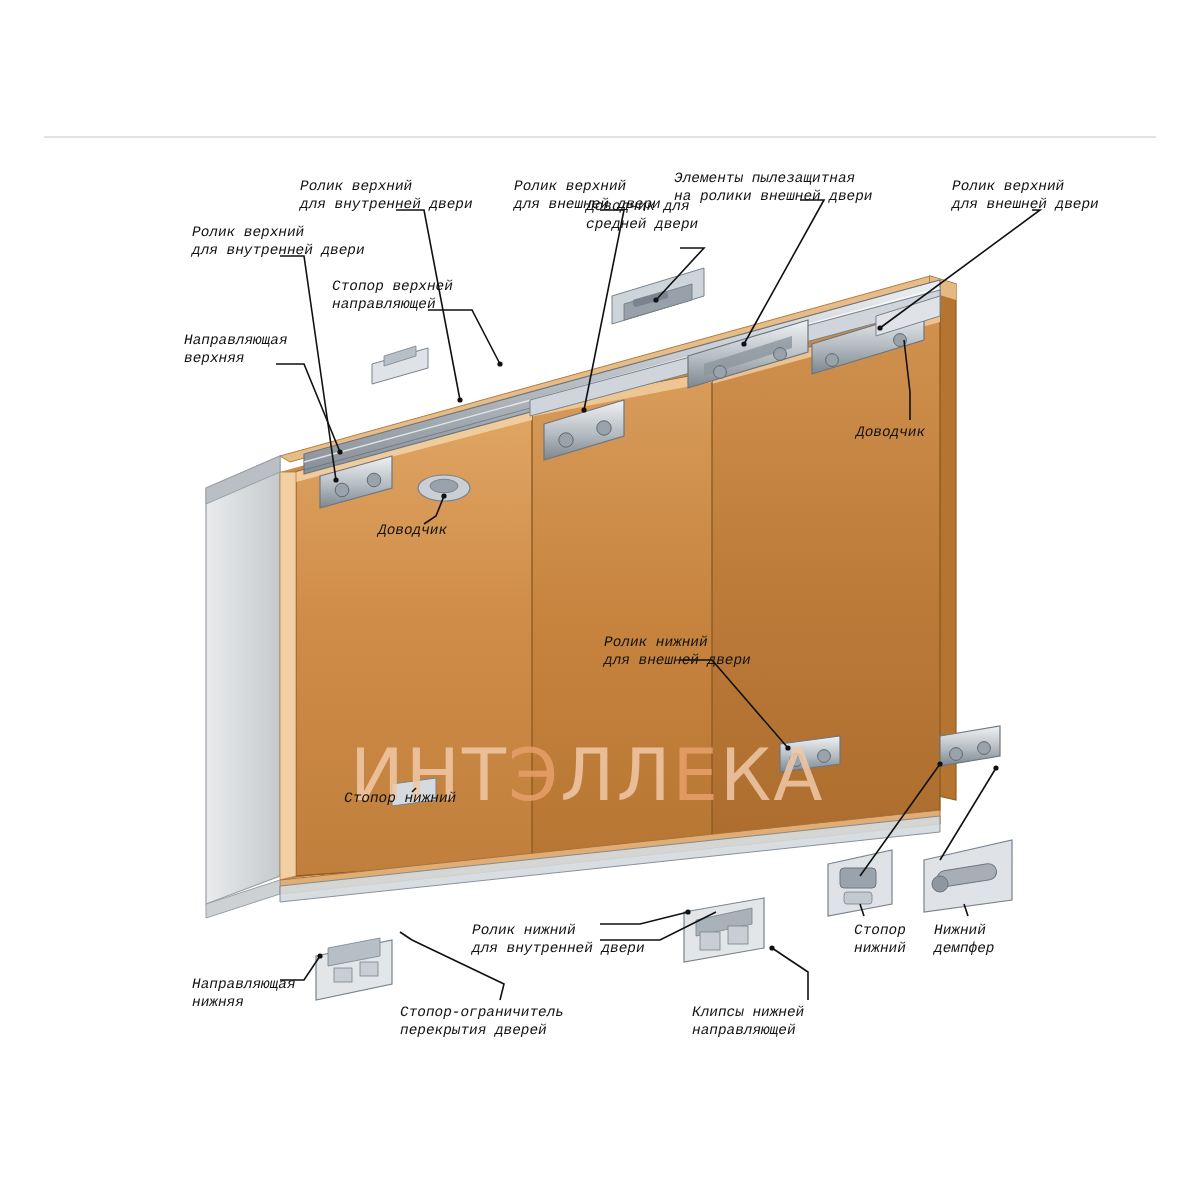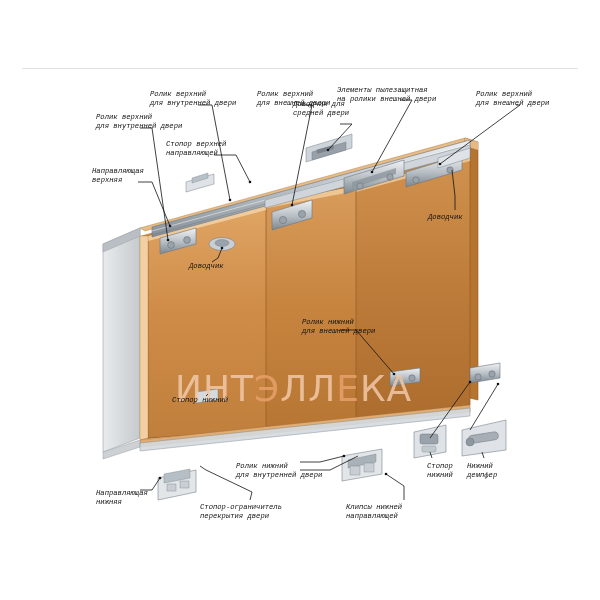--- a/index.html
+++ b/index.html
@@ -294,21 +294,21 @@
   <div class="label" style="left:428px; top:213px;">Доводчик</div>
   <div class="label" style="left:189px; top:262px;">Доводчик</div>
   <div class="label" style="left:302px; top:318px;">Ролик нижний
 для внешней двери</div>
   <div class="label" style="left:172px; top:396px;">Стопор нижний</div>
   <div class="label" style="left:236px; top:462px;">Ролик нижний
 для внутренней двери</div>
   <div class="label" style="left:96px; top:489px;">Направляющая
 нижняя</div>
   <div class="label" style="left:200px; top:503px;">Стопор-ограничитель
-перекрытия двери</div>
+перекрытия дверей</div>
   <div class="label" style="left:346px; top:503px;">Клипсы нижней
 направляющей</div>
   <div class="label" style="left:415px; top:462px;margin-left:12px;">Стопор
 нижний</div>
   <div class="label" style="left:467px; top:462px;">Нижний
 демпфер</div>
 
   <div class="footer-space"></div>
 </div>
 

